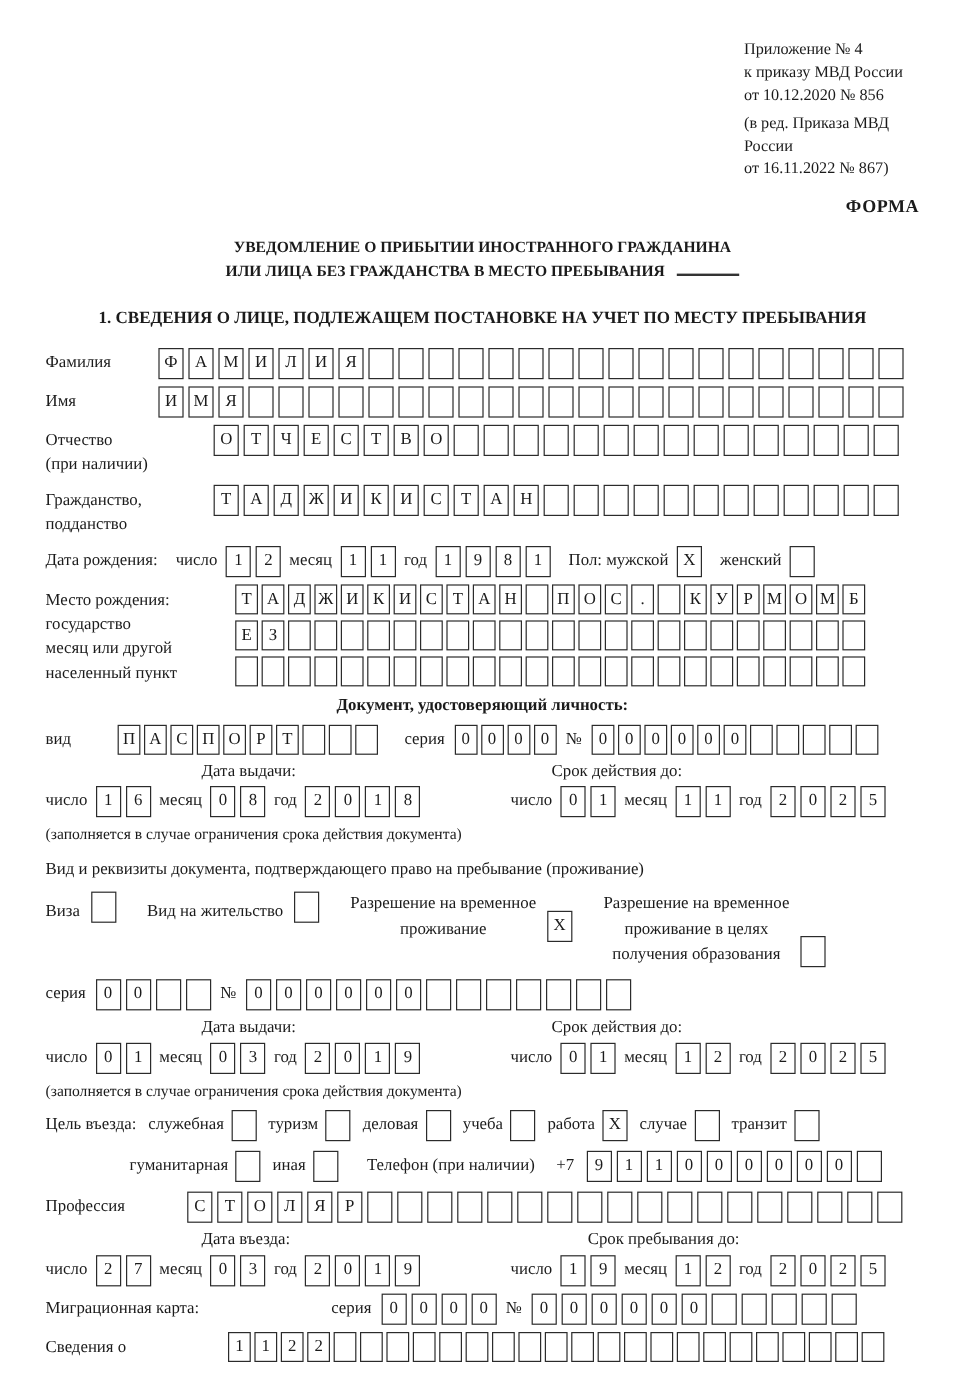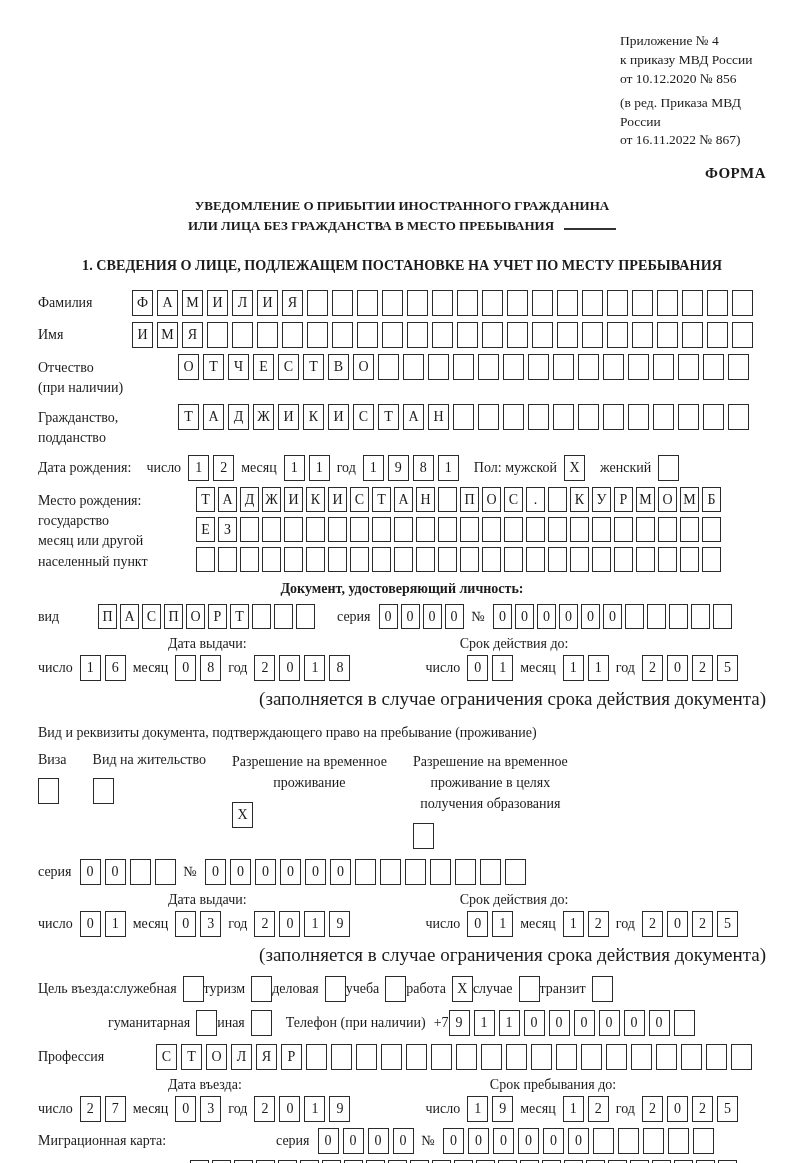--- a/index.html
+++ b/index.html
@@ -34,28 +34,28 @@
 
   .dg { display: inline-flex; align-items: center; gap: 7px; }
   .date-labels { display: flex; margin: 4px 0 2px 0; }
   .dl1 { margin-left: 130px; }
   .dl2 { margin-left: 213px; }
   .dl2b { margin-left: 248px; }
   .ml75 { margin-left: 75px; }
   .ml30 { margin-left: 30px; }
   .ml14 { margin-left: 14px; }
   .ml8 { margin-left: 8px; }
-  .note-right { text-align: right; font-size: 19px; margin: 2px 0 8px 0; }
+  .note-right { text-align: left; font-size: 13px; margin: 2px 0 8px 0; }
 
   .res-doc { margin-top: 6px; line-height: 1.8; }
   .visa-row { display: flex; align-items: flex-start; gap: 26px; margin: 6px 0 10px 0; }
-  .visa-opt { display: flex; align-items: flex-start; gap: 9px; flex-direction: column; }
+  .visa-opt { display: flex; align-items: flex-end; gap: 9px; }
   .visa-text { text-align: center; line-height: 1.5; }
 
-  .opts { display: flex; align-items: center; flex-wrap: nowrap; }
+  .opts { display: flex; align-items: center; gap: 10px; flex-wrap: nowrap; }
   .opt { display: inline-flex; align-items: center; gap: 6px; }
   .indent70 { margin-left: 70px; }
 </style>
 </head>
 <body>
 
 <div class="page">
 
   <div class="hdr">
     <div>Приложение № 4</div>

